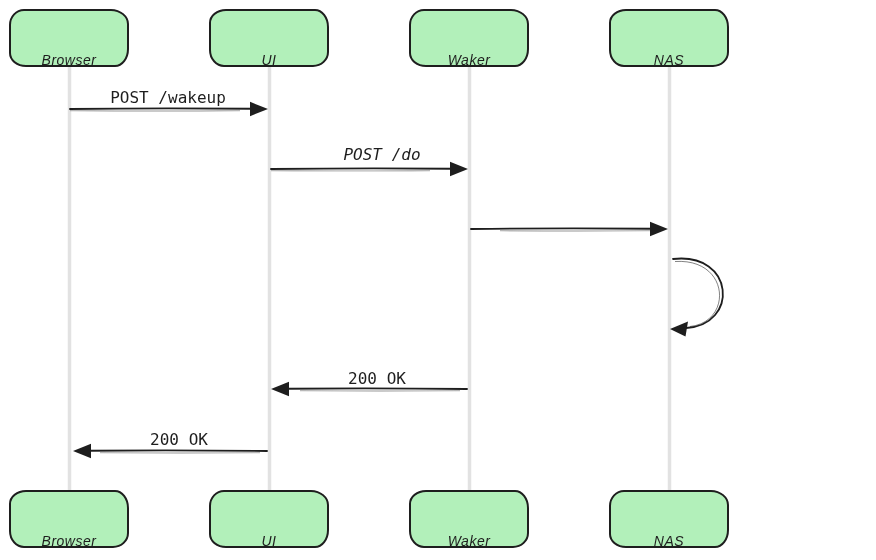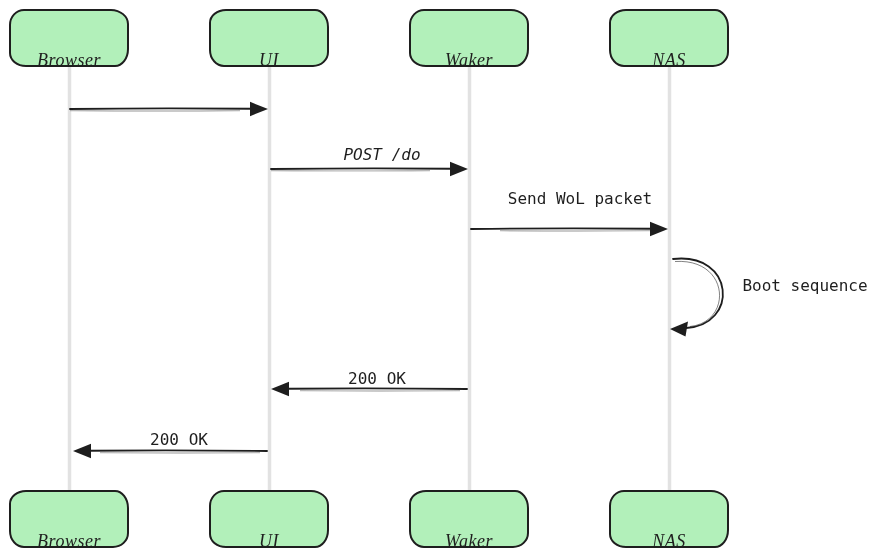--- a/index.html
+++ b/index.html
@@ -20,23 +20,23 @@
     position:absolute;
     width:120px;height:58px;
     background:var(--green);
     border:2.2px solid var(--ink);
     box-sizing:border-box;
     display:flex;align-items:center;justify-content:center;
   }
   .r1{border-radius:15px 18px 14px 17px / 16px 15px 18px 14px;}
   .r2{border-radius:17px 14px 16px 15px / 14px 18px 15px 17px;}
   .actor-label{
-    font-family:Liberation Serif, serif;
+    font-family:Liberation Sans, sans-serif;
     font-style:italic;
-    font-size:18px;
+    font-size:14px;
     letter-spacing:.5px;
     color:var(--ink);
     margin-top:44px;
   }
   .msg{
     position:absolute;
     transform:translateX(-50%);
     font-family:"DejaVu Sans Mono","Liberation Mono",monospace;
     font-size:16px;
     line-height:18px;
@@ -112,19 +112,18 @@
   <div class="actor r1" style="left:209px;top:490px;">
     <span class="actor-label">UI</span>
   </div>
   <div class="actor r2" style="left:409px;top:490px;">
     <span class="actor-label">Waker</span>
   </div>
   <div class="actor r1" style="left:609px;top:490px;">
     <span class="actor-label">NAS</span>
   </div>
 
+  <div class="msg" style="left:168px;top:89px;">POST /wakeup</div>
   <div class="msg" style="left:382px;top:146px;font-style:italic;">POST /do</div>
-  <div class="msg" style="left:580px;top:190px;">Send WoL packet</div>
-  <div class="msg" style="left:805px;top:277px;">Boot sequence</div>
   <div class="msg" style="left:377px;top:370px;">200 OK</div>
   <div class="msg" style="left:179px;top:431px;">200 OK</div>
 
 </div>
 
 </body></html>

